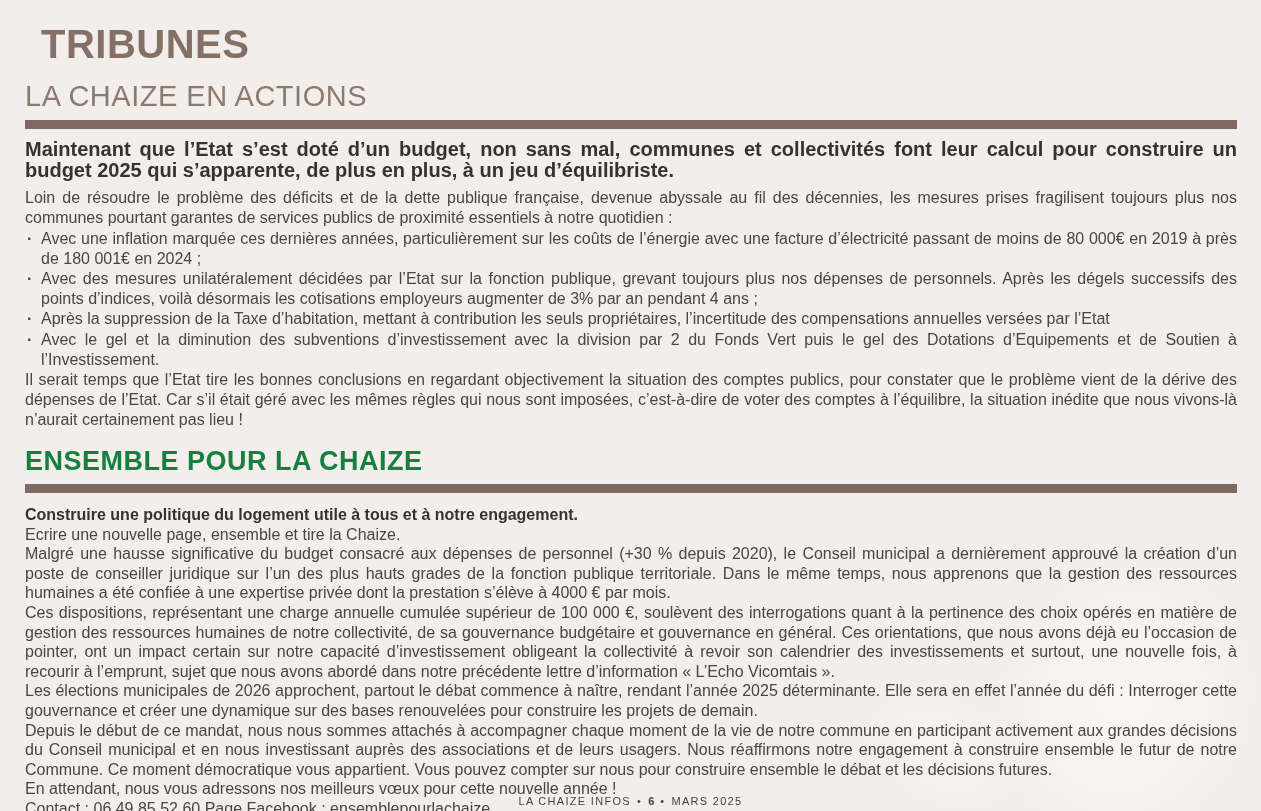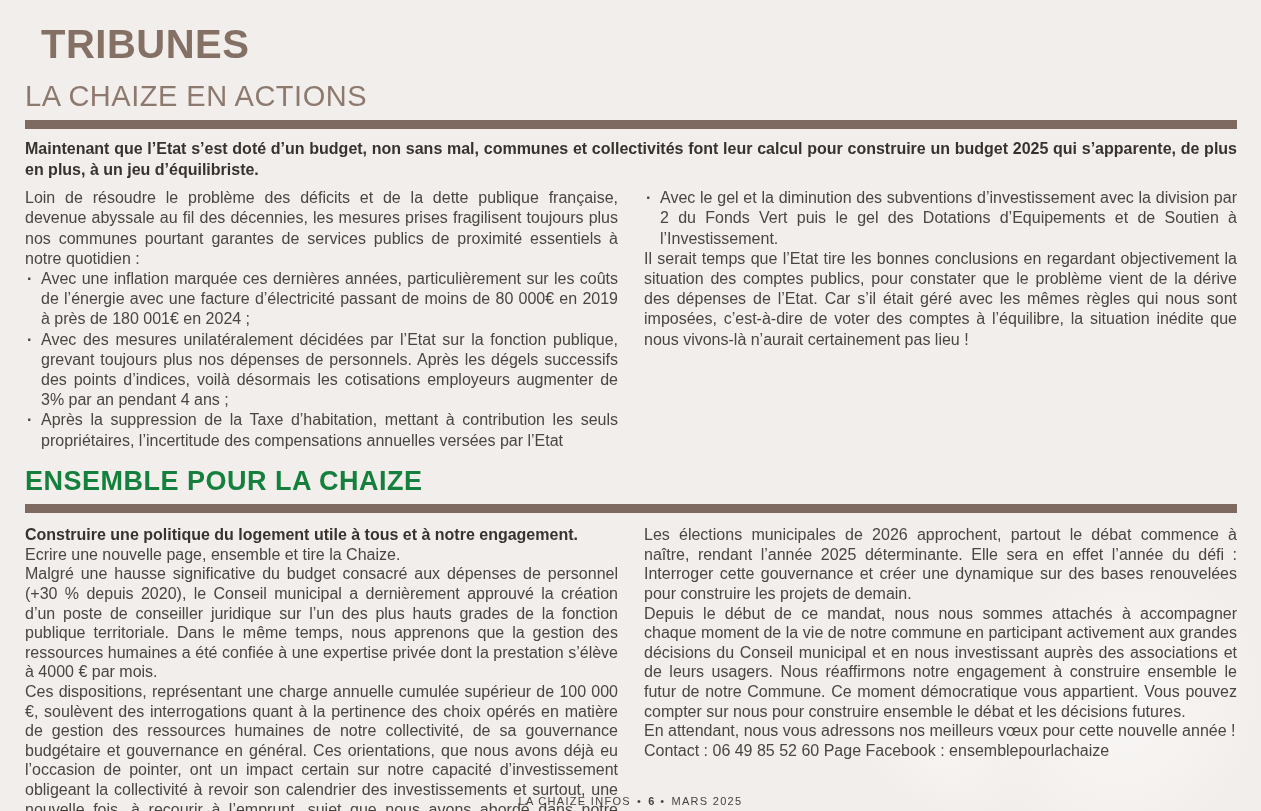--- a/index.html
+++ b/index.html
@@ -23,24 +23,24 @@
   h1.title{
     margin:16px;font-size:40px;line-height:1.02;font-weight:bold;
     color:#847065;letter-spacing:.5px;
   }
   .subtitle{
     margin:5px 0 9px 0;font-size:29px;line-height:1.05;font-weight:400;
     color:#8d7a6f;letter-spacing:.5px;
   }
   .bar{height:9px;background:#7e6a60;}
   p.intro{
-    margin:10px 0 8px 0;font-size:16px;line-height:20.5px;font-weight:bold;
+    margin:10px 0 8px 0;font-size:20px;line-height:20.5px;font-weight:bold;
     color:#37322e;text-align:justify;
   }
-  .cols{display:grid;grid-template-columns:1fr 1fr;column-gap:26px;}
+  .cols{display:grid;grid-template-columns:1fr;column-gap:26px;}
   .cols p,.cols li,.cols .cont{
     margin:0;font-size:16px;line-height:20.2px;text-align:justify;color:#4a4540;
   }
   ul.bullets{list-style:none;margin:0;padding:0;}
   ul.bullets li{position:relative;padding-left:16px;}
   ul.bullets li::before{content:"·";position:absolute;left:2px;top:0;font-weight:bold;color:#4a4540;}
   .cont{margin-left:16px;}
   h2.section{
     margin:16px 0 9px 0;font-size:27px;line-height:1.05;font-weight:700;
     color:#15803d;letter-spacing:.5px;

